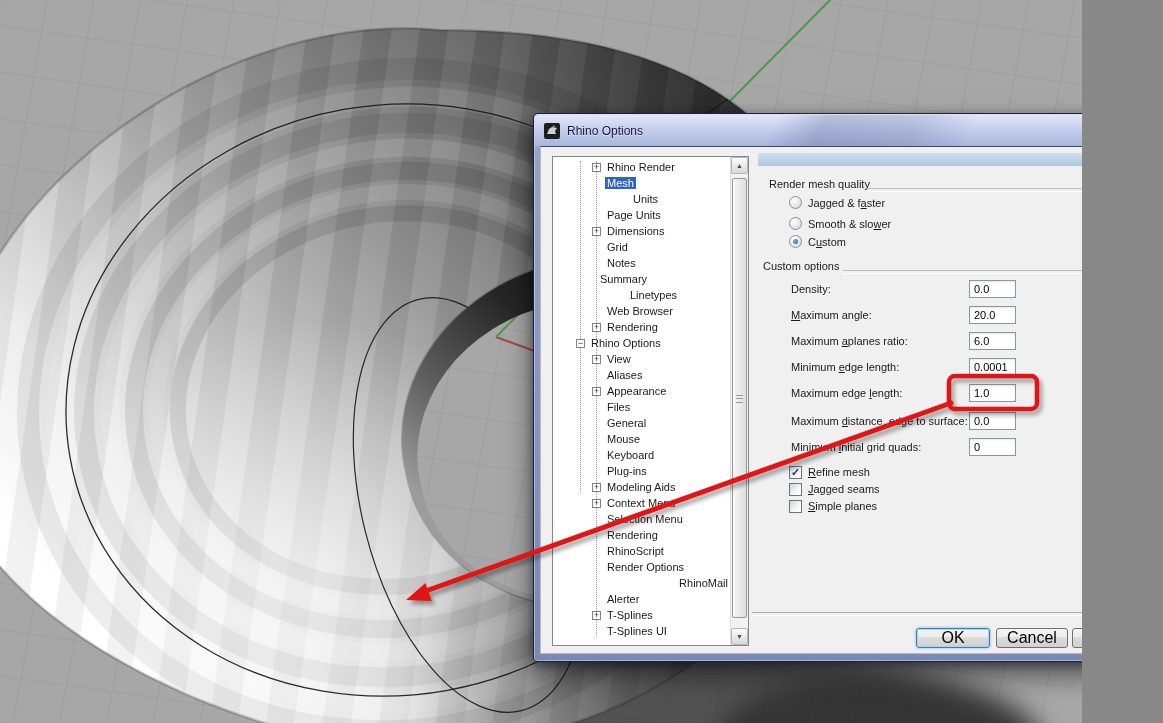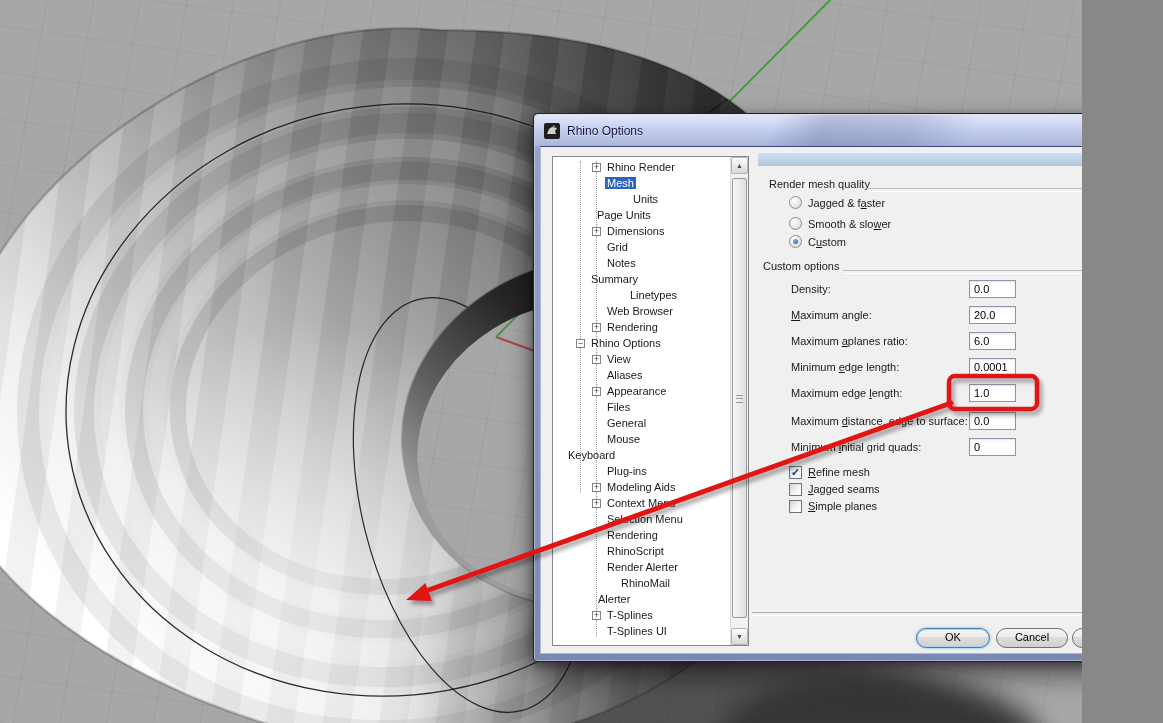--- a/index.html
+++ b/index.html
@@ -74,23 +74,23 @@
     border:1px solid #8b95a5;background:#fff;font-family:"Liberation Sans",sans-serif;
     font-size:11px;padding:1px 4px;color:#000;box-shadow:inset 0 1px 2px rgba(0,0,0,.1);}
   .crow{position:absolute;left:248px;height:14px;display:flex;align-items:center;}
   .cbox{width:13px;height:13px;flex:none;box-sizing:border-box;border:1px solid #6f747b;
     background:linear-gradient(135deg,#cdd2d8 0%,#f6f7f8 60%,#ffffff 100%);
     display:inline-flex;align-items:center;justify-content:center;
     font-size:11px;line-height:11px;color:#24367a;font-weight:bold;}
   .clabel{font-size:11px;color:#1a1a1a;margin-left:6px;white-space:nowrap;}
   .sep{position:absolute;left:211px;top:465px;width:397px;height:2px;
     border-top:1px solid #b0b0b0;border-bottom:1px solid #fff;}
-  .btn{position:absolute;top:481px;height:20px;box-sizing:border-box;border:1px solid #707070;border-radius:10px;
+  .btn{position:absolute;top:481px;height:20px;box-sizing:border-box;border:1px solid #707070;border-radius:3px;
     background:linear-gradient(180deg,#f5f5f5 0%,#ececec 45%,#dddddd 46%,#d0d0d0 100%);
-    font-family:"Liberation Sans",sans-serif;font-size:11px;color:#000;text-align:center;line-height:17px;}
+    font-family:"Liberation Sans",sans-serif;font-size:16px;color:#000;text-align:center;line-height:17px;}
   .btn.default{border-color:#3c7fb1;box-shadow:0 0 0 1px #a9d4ef inset,0 0 3px rgba(80,160,220,.8);}
   .mn{text-decoration:underline;}
 </style>
 </head>
 <body>
 <div id="page">
 
 <svg id="scene" width="1163" height="723" viewBox="0 0 1163 723">
   <defs>
     <linearGradient id="lightGrad" gradientUnits="userSpaceOnUse" x1="120" y1="660" x2="720" y2="120">
@@ -184,37 +184,37 @@
               <span class="tlabel">Rhino Render</span>
             </div>
             <div class="titem" style="padding-left: 39px;">
               <span class="espace"></span>
               <span class="tlabel sel">Mesh</span>
             </div>
             <div class="titem" style="padding-left: 39px; margin-left: 26px;">
               <span class="espace"></span>
               <span class="tlabel">Units</span>
             </div>
-            <div class="titem" style="padding-left: 29px;">
+            <div class="titem" style="padding-left: 39px;">
               <span class="espace"></span>
               <span class="tlabel">Page Units</span>
             </div>
             <div class="titem" style="padding-left: 39px;">
               <span class="ebox">+</span>
               <span class="tlabel">Dimensions</span>
             </div>
             <div class="titem" style="padding-left: 39px;">
               <span class="espace"></span>
               <span class="tlabel">Grid</span>
             </div>
             <div class="titem" style="padding-left: 39px;">
               <span class="espace"></span>
               <span class="tlabel">Notes</span>
             </div>
-            <div class="titem" style="padding-left: 23px;">
+            <div class="titem" style="padding-left: 32px;">
               <span class="espace"></span>
               <span class="tlabel">Summary</span>
             </div>
             <div class="titem" style="padding-left: 62px;">
               <span class="espace"></span>
               <span class="tlabel">Linetypes</span>
             </div>
             <div class="titem" style="padding-left: 39px;">
               <span class="espace"></span>
               <span class="tlabel">Web Browser</span>
@@ -244,21 +244,21 @@
               <span class="tlabel">Files</span>
             </div>
             <div class="titem" style="padding-left: 39px;">
               <span class="espace"></span>
               <span class="tlabel">General</span>
             </div>
             <div class="titem" style="padding-left: 39px;">
               <span class="espace"></span>
               <span class="tlabel">Mouse</span>
             </div>
-            <div class="titem" style="">
+            <div class="titem" style="padding-left: 39px;">
               <span class="espace"></span>
               <span class="tlabel">Keyboard</span>
             </div>
             <div class="titem" style="padding-left: 39px;">
               <span class="espace"></span>
               <span class="tlabel">Plug-ins</span>
             </div>
             <div class="titem" style="padding-left: 39px;">
               <span class="ebox">+</span>
               <span class="tlabel">Modeling Aids</span>
@@ -274,27 +274,27 @@
             <div class="titem" style="padding-left: 39px;">
               <span class="espace"></span>
               <span class="tlabel">Rendering</span>
             </div>
             <div class="titem" style="padding-left: 39px;">
               <span class="espace"></span>
               <span class="tlabel">RhinoScript</span>
             </div>
             <div class="titem" style="padding-left: 39px;">
               <span class="espace"></span>
-              <span class="tlabel">Render Alerter</span>
-            </div>
-            <div class="titem" style="padding-left: 53px;">
+              <span class="tlabel">Render Options</span>
+            </div>
+            <div class="titem" style="padding-left: 53px; justify-content: flex-end;">
               <span class="espace"></span>
               <span class="tlabel">RhinoMail</span>
             </div>
-            <div class="titem" style="padding-left: 30px;">
+            <div class="titem" style="padding-left: 39px;">
               <span class="espace"></span>
               <span class="tlabel">Alerter</span>
             </div>
             <div class="titem" style="padding-left: 39px;">
               <span class="ebox">+</span>
               <span class="tlabel">T-Splines</span>
             </div>
             <div class="titem" style="padding-left: 39px;">
               <span class="espace"></span>
               <span class="tlabel">T-Splines UI</span>

